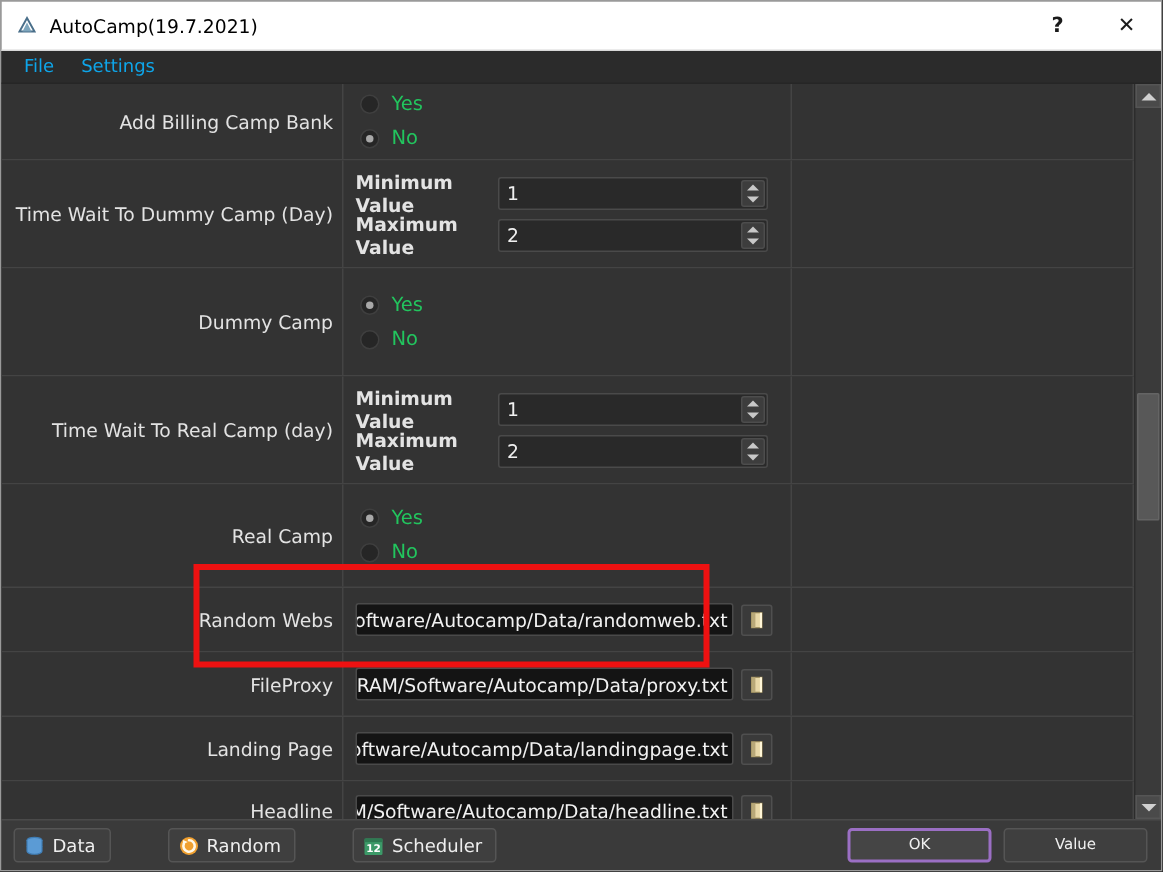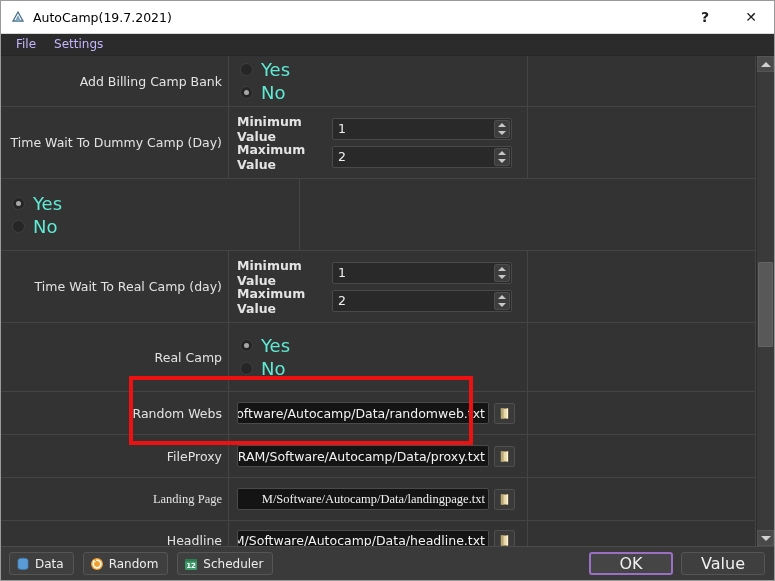--- a/index.html
+++ b/index.html
@@ -52,21 +52,21 @@
 
   
   .menubar {
     height: 21px; flex: 0 0 21px;
     background: #2b2b2b;
     display: flex; align-items: center;
     padding-left: 6px;
     border-bottom: 1px solid #262626;
   }
   .menu-item {
-    font-size: 12px; color: #c4b5fd;
+    font-size: 12px; color: #0ea5e9;
     padding: 2px 9px 3px 9px;
     cursor: default;
   }
 
   
   .content-wrap {
     flex: 1 1 auto;
     position: relative;
     background: #333333;
     display: flex;
@@ -103,21 +103,21 @@
   .cell-extra {
     flex: 1 1 auto;
     box-sizing: border-box;
     border-right: 1px solid #444444;
   }
 
   
   .radio-line {
     display: flex; align-items: center;
     height: 23px;
-    color: #5eead4; font-size: 18px; text-align: right;
+    color: #22c55e; font-size: 13px; text-align: right;
   }
   .radio {
     width: 13px; height: 13px; border-radius: 50%;
     background: #262626;
     border: 1px solid #3f3f3f;
     margin-right: 8px; margin-left: 3px;
     box-sizing: border-box;
     display: flex; align-items: center; justify-content: center;
     flex: 0 0 13px;
   }
@@ -258,42 +258,43 @@
   }
 
   
   .bottombar {
     height: 33px; flex: 0 0 33px;
     background: #3a3a3a;
     border-top: 1px solid #4a4a4a;
     display: flex; align-items: center;
     padding: 0 8px;
     position: relative;
+    gap: 29px;
   }
   .tool-btn {
     height: 23px;
     display: flex; align-items: center;
     background: #3f3f3f;
     border: 1px solid #555555;
     border-radius: 3px;
     padding: 0 9px 0 6px;
     margin-right: 9px;
     font-size: 12px;
     color: #eeeeee;
     box-sizing: border-box;
   }
   .tool-btn .ic { margin-right: 5px; display: flex; align-items: center; }
   .right-btns {
     position: absolute; right: 9px;
     display: flex; align-items: center;
   }
   .dlg-btn {
-    width: 84px; height: 23px;
-    display: flex; align-items: center; justify-content: center;
-    font-size: 16px;
+    width: 96px; height: 23px;
+    display: flex; align-items: center; justify-content: center;
+    font-size: 10px;
     color: #f0f0f0;
     background: #3f3f3f;
     border: 1px solid #555555;
     border-radius: 3px;
     margin-left: 8px;
     box-sizing: border-box;
   }
   .dlg-btn.focus {
     border: 2px solid #9b6fc4;
     background: #454545;
@@ -367,20 +368,21 @@
                   <div>
                     <div class="tri-dn"></div>
                   </div>
                 </div>
               </div>
             </div>
           </div>
           <div class="cell-extra"></div>
         </div>
         <div class="row" style="height: 72px;">
+          <div class="cell-label">Dummy Camp</div>
           <div class="cell-ctrl">
             <div class="radio-line">
               <span class="radio on"></span>
               <span>Yes</span>
             </div>
             <div class="radio-line">
               <span class="radio"></span>
               <span>No</span>
             </div>
           </div>
@@ -463,21 +465,21 @@
                 <svg width="13" height="13" viewBox="0 0 13 13">
                   <rect x="3" y="1.5" width="7" height="10" fill="#e8d8a8" stroke="#9a8a5a" stroke-width="0.7"></rect>
                   <rect x="3" y="1.5" width="2.6" height="10" fill="#b8a878"></rect>
                   <rect x="8.6" y="1.5" width="1.4" height="10" fill="#fff6d8"></rect>
                 </svg>
               </div>
             </div>
           </div>
           <div class="cell-extra"></div>
         </div>
-        <div class="row" style="height: 43px; font-family: Liberation Serif, serif;">
+        <div class="row" style="height: 43px;">
           <div class="cell-label">Landing Page</div>
           <div class="cell-ctrl">
             <div class="path-line">
               <div class="pathbox">
                 <span>M/Software/Autocamp/Data/landingpage.txt</span>
               </div>
               <div class="browse-btn">
                 <svg width="13" height="13" viewBox="0 0 13 13">
                   <rect x="3" y="1.5" width="7" height="10" fill="#e8d8a8" stroke="#9a8a5a" stroke-width="0.7"></rect>
                   <rect x="3" y="1.5" width="2.6" height="10" fill="#b8a878"></rect>

